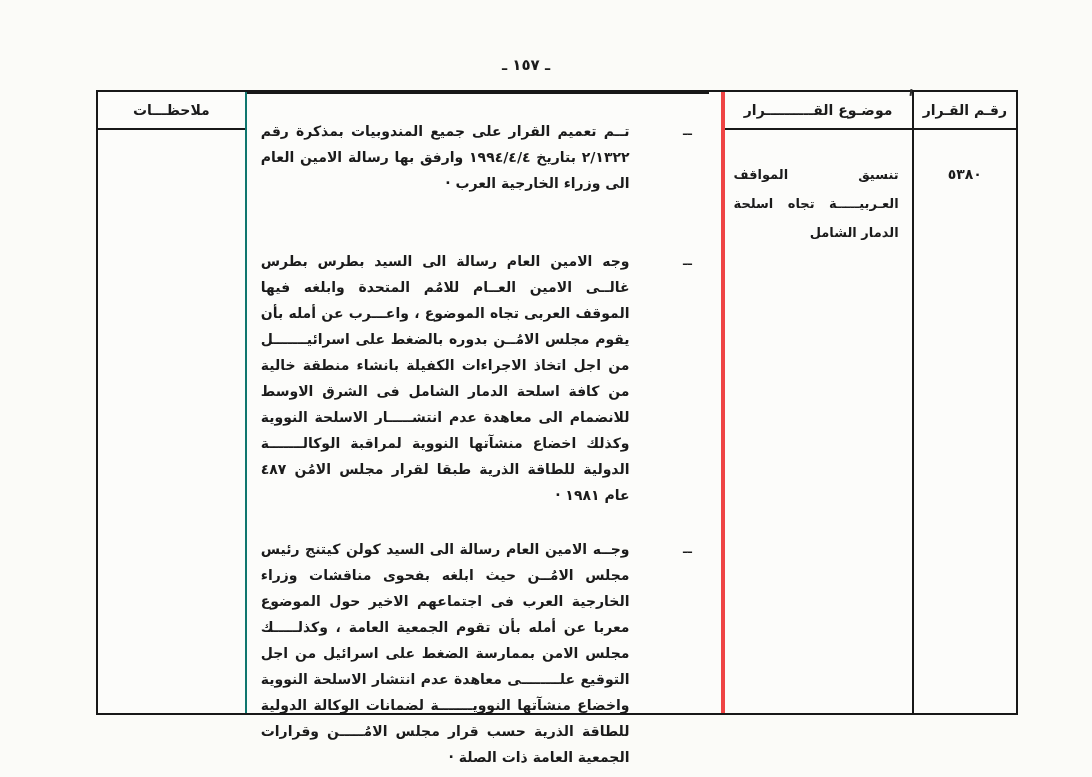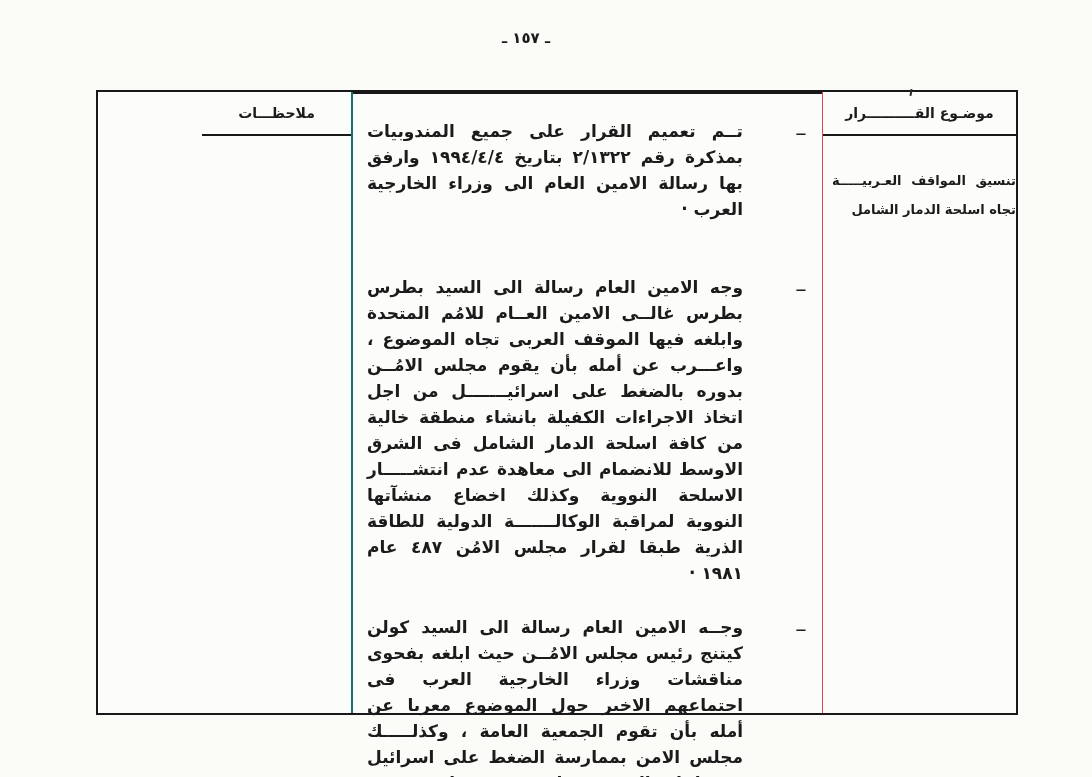--- a/index.html
+++ b/index.html
@@ -7,60 +7,60 @@
   body {
     background:#fbfbf8;
     font-family:"DejaVu Sans", sans-serif;
     color:#1b1b1b;
     direction:rtl;
     position:relative;
     overflow:hidden;
   }
   .page-number {
     position:absolute;
-    top:29px; left:0; width:1052px;
+    top:56px; left:0; width:1052px;
     text-align:center;
     font-size:15px;
     font-weight:700;
     letter-spacing:2px;
   }
   .doc-table {
     position:absolute;
     top:90px; left:96px;
     width:922px; height:625px;
     border:2px solid #181818;
     display:flex;
     flex-direction:row; 
     background:#fcfcfa;
   }
   .col { display:flex; flex-direction:column; }
   .col-number  { width:106px; border-left:2px solid #181818; }
-  .col-subject { width:194px; border-left:1px solid #ef4444; }
+  .col-subject { width:194px; border-left:4px solid #ef4444;margin-left:12px; }
   .col-actions { width:471px; border-left:2px solid #0f766e; }
   .col-notes   { width:149px; }
   .head {
-    height:44px;
+    height:38px;
     border-bottom:2px solid #181818;
     display:flex;
     align-items:center;
     justify-content:center;
     font-size:14px;
     font-weight:700;
     white-space:nowrap;
     overflow:hidden;
   }
   .cell-body { flex:1; font-weight:700; }
   .number-val {
     text-align:center;
     padding-top:36px;
     font-size:14px;
     letter-spacing:1px;
   }
   .subject-text {
-    padding:30px 0 0 9px;
+    padding:30px 13px 0 9px;
     font-size:13px;
     line-height:29px;
     text-align:justify;
   }
   .actions-body { padding:24px 10px 0 14px; }
   .action-item {
     display:flex;
     align-items:flex-start;
     gap:11px;
   }
@@ -68,40 +68,44 @@
   .action-item.a2 { margin-bottom:28px; }
   .action-marker {
     flex:0 0 22px;
     font-size:13px;
     line-height:26px;
     text-align:center;
     margin-left:36px;
   }
   .action-text {
     flex:1;
-    font-size:17px;
+    font-size:14px;
     line-height:26px;
     text-align:justify;
   }
   .speckle {
     position:absolute;
     top:-3px; right:104px;
     width:2px; height:7px;
     background:#2a2a2a;
     transform:rotate(8deg);
   }
 </style>
 </head>
 <body>
 
 <div class="page-number">ـ ١٥٧ ـ</div>
 
 <div class="doc-table">
   <div class="speckle"></div>
 
+  <div class="col col-number">
+    <div class="head">رقـم القـرار</div>
+    <div class="cell-body number-val">٥٣٨٠</div>
+  </div>
 
   <div class="col col-subject">
     <div class="head">موضـوع القــــــــــرار</div>
     <div class="cell-body subject-text">تنسيق المواقف العـربيـــــة تجاه اسلحة الدمار الشامل</div>
   </div>
 
   <div class="col col-actions">
     <div class="head">الاجــراءات المتخـــذه لتنفيـــــــــــذ القــــــــرار</div>
     <div class="cell-body actions-body">
 

